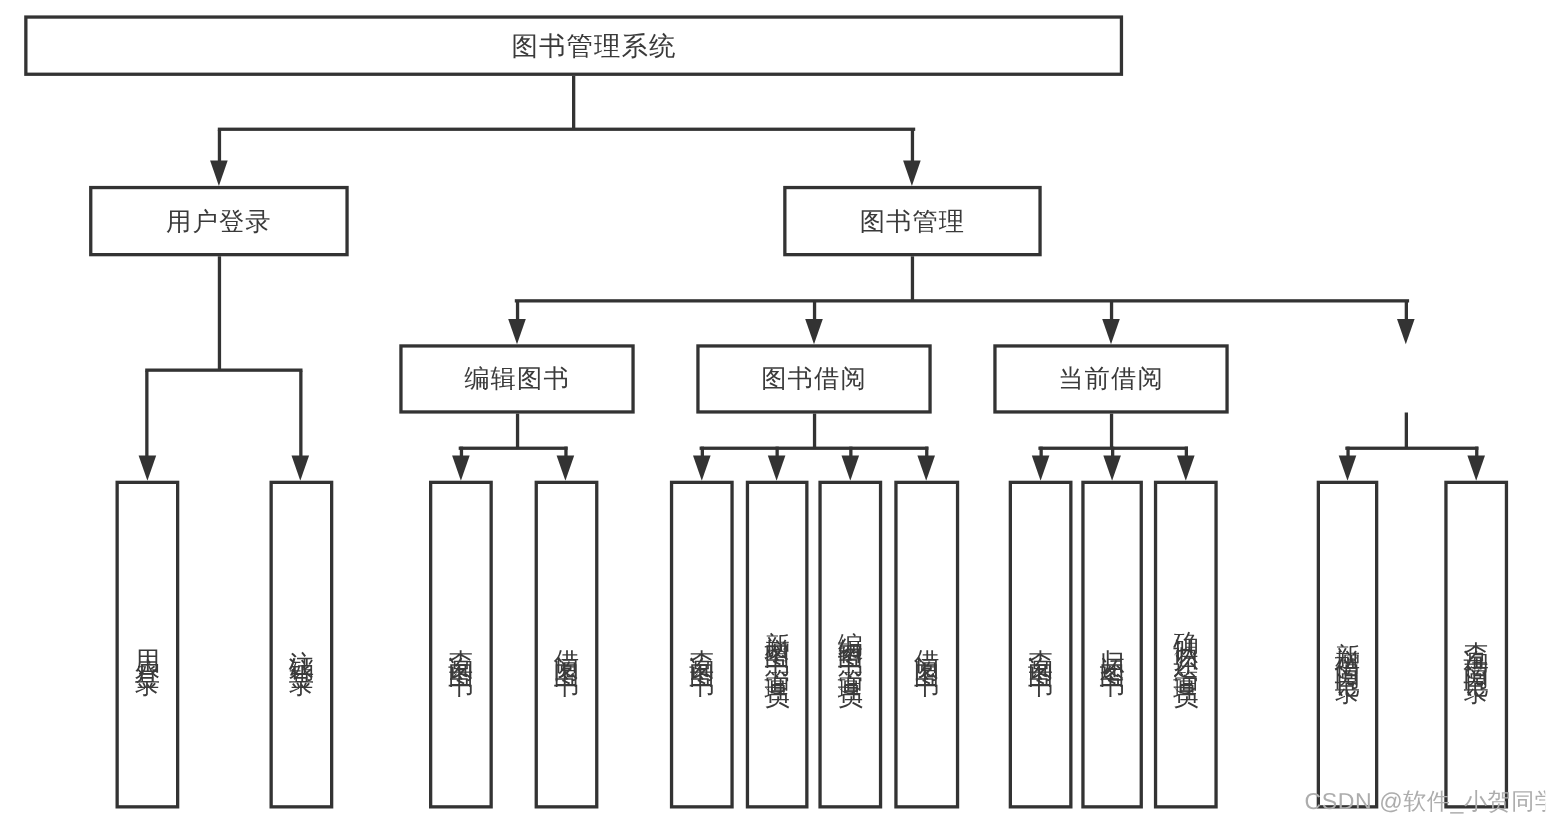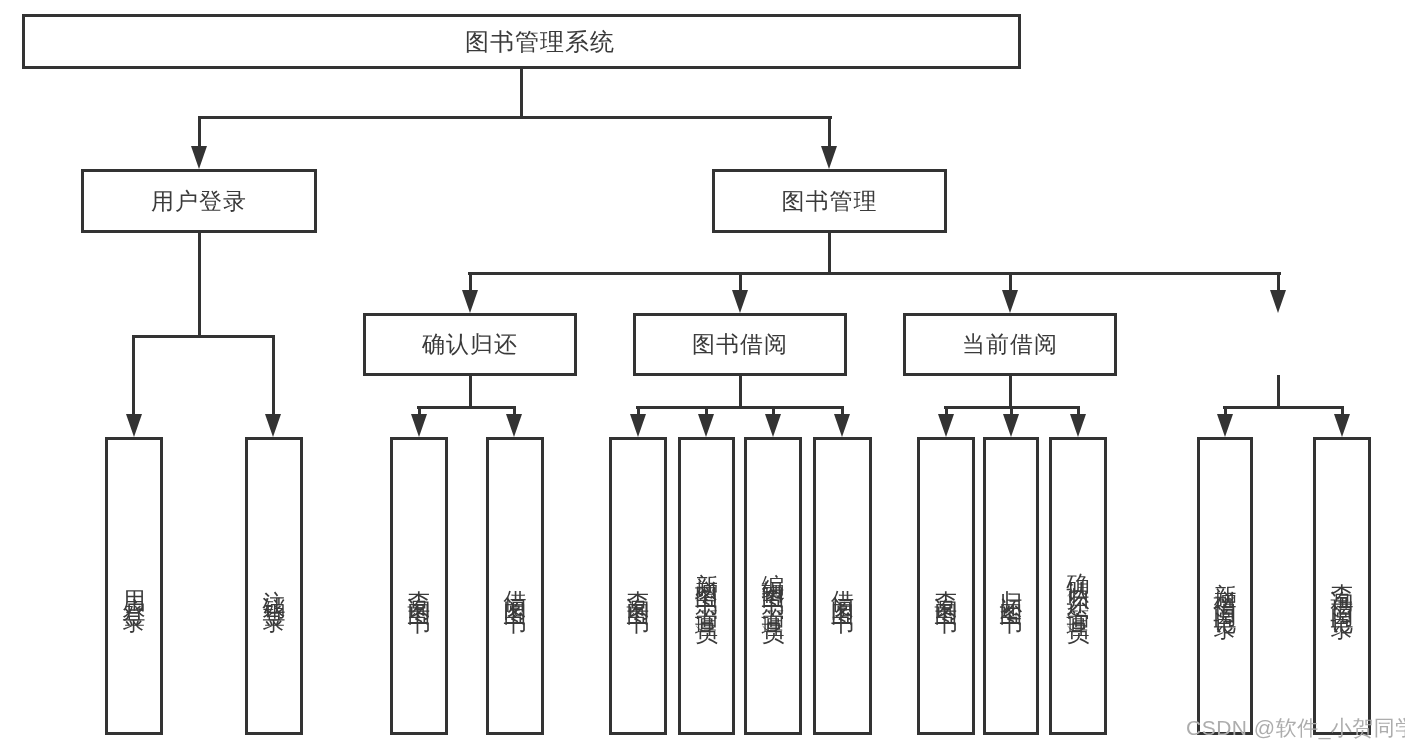--- a/index.html
+++ b/index.html
@@ -110,21 +110,21 @@
   <div class="line" style="left:1224px;top:406px;width:3px;height:10px"></div>
   <div class="arrow" style="left:1217px;top:414px"></div>
   <div class="line" style="left:1341px;top:406px;width:3px;height:10px"></div>
   <div class="arrow" style="left:1334px;top:414px"></div>
 
   <div class="node h title" style="left:22px;top:14px;width:999px;height:55px">图书管理系统</div>
 
   <div class="node h" style="left:81px;top:169px;width:236px;height:64px">用户登录</div>
   <div class="node h" style="left:712px;top:169px;width:235px;height:64px">图书管理</div>
 
-  <div class="node h" style="left:363px;top:313px;width:214px;height:63px">确认归还</div>
+  <div class="node h" style="left:363px;top:313px;width:214px;height:63px">编辑图书</div>
   <div class="node h" style="left:633px;top:313px;width:214px;height:63px">图书借阅</div>
   <div class="node h" style="left:903px;top:313px;width:214px;height:63px">当前借阅</div>
 
   <div class="node v" style="left:105px;top:437px;width:58px;height:298px">
     <span>用户登录</span>
   </div>
   <div class="node v" style="left:245px;top:437px;width:58px;height:298px">
     <span>注销登录</span>
   </div>
   <div class="node v" style="left:390px;top:437px;width:58px;height:298px">

